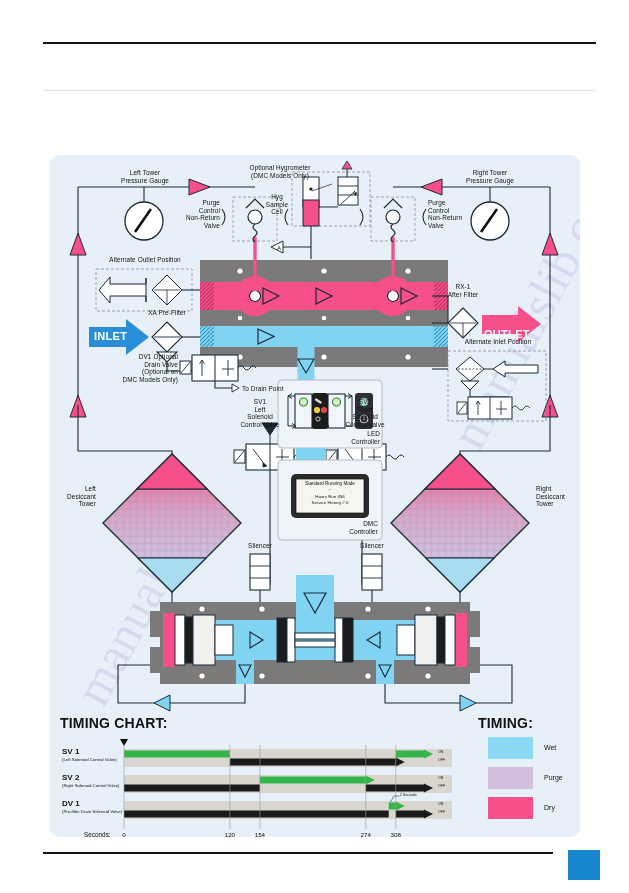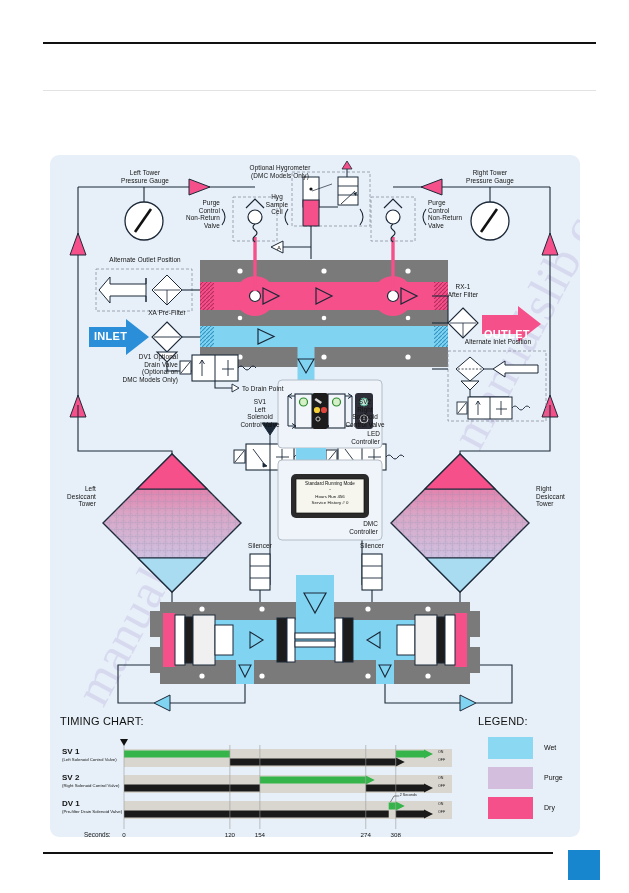--- a/index.html
+++ b/index.html
@@ -23,21 +23,21 @@
   .wm2{left:330px;top:120px;transform:rotate(-62deg);}
 
   svg.board{position:absolute;left:0;top:0;width:530px;height:682px;}
 
   
   .lb{position:absolute;font-size:6.4px;line-height:7.6px;text-align:center;color:#111;
       letter-spacing:.1px;}
   .lb.l{text-align:left;} .lb.r{text-align:right;}
   .bigword{position:absolute;font-weight:bold;font-size:11px;color:#fff;letter-spacing:.3px;}
 
-  .sect{position:absolute;font-weight:normal;font-size:11px;color:#111;letter-spacing:.2px;}
+  .sect{position:absolute;font-weight:bold;font-size:14px;color:#111;letter-spacing:.2px;}
 
   
   .tc-row-lab{position:absolute;font-weight:bold;font-size:8px;color:#111;}
   .tc-row-sub{position:absolute;font-size:4.3px;color:#111;white-space:nowrap;}
   .tc-onoff{position:absolute;font-size:3.6px;color:#111;}
   .tick-lab{position:absolute;font-size:6.2px;color:#111;}
   .seconds-lab{position:absolute;font-size:6.4px;color:#111;}
   .twosec{position:absolute;font-size:3.6px;color:#111;white-space:nowrap;}
 
   .leg-lab{position:absolute;font-size:7px;color:#111;}
@@ -459,21 +459,21 @@
             <path d="M364 72.5 L373 77 L364 81.5 Z" fill="#1a1a1a"></path>
           </g>
           <line x1="169.88235294117646" y1="8" x2="169.88235294117646" y2="92" stroke="#9a9a9a" stroke-width=".6"></line>
           <line x1="199.88235294117646" y1="8" x2="199.88235294117646" y2="92" stroke="#9a9a9a" stroke-width=".6"></line>
           <line x1="305.7647058823529" y1="8" x2="305.7647058823529" y2="92" stroke="#9a9a9a" stroke-width=".6"></line>
           <line x1="335.7647058823529" y1="8" x2="335.7647058823529" y2="92" stroke="#9a9a9a" stroke-width=".6"></line>
           <line x1="64" y1="8" x2="64" y2="92" stroke="#9a9a9a" stroke-width=".6"></line>
           <path d="M330.4705882352941 65 L334 59 L339.2941176470588 59" stroke="#111" fill="none" stroke-width=".5"></path>
         </svg><div class="twosec" style="left: 339.765px; top: 56px;">2 Seconds</div><div class="seconds-lab" style="left: 24px; top: 94px;">Seconds:</div><div class="tick-lab" style="left: 56px; top: 94px; width: 16px; text-align: center;">0</div><div class="tick-lab" style="left: 161.882px; top: 94px; width: 16px; text-align: center;">120</div><div class="tick-lab" style="left: 191.882px; top: 94px; width: 16px; text-align: center;">154</div><div class="tick-lab" style="left: 297.765px; top: 94px; width: 16px; text-align: center;">274</div><div class="tick-lab" style="left: 327.765px; top: 94px; width: 16px; text-align: center;">308</div></div>
 
-    <div class="sect" style="left:428px;top:560px;">LEGEND:</div>
+    <div class="sect" style="left:428px;top:560px;">TIMING:</div>
     <div id="legend-area" style="position:absolute;left:438px;top:582px;width:90px;height:90px;">
         <div style="position: absolute; left: 0px; top: 0px; width: 45px; height: 22px; background: rgb(138, 216, 242);"></div>
         <div class="leg-lab" style="left: 56px; top: 7px;">Wet</div>
         <div style="position: absolute; left: 0px; top: 30px; width: 45px; height: 22px; background: rgb(212, 190, 221);"></div>
         <div class="leg-lab" style="left: 56px; top: 37px;">Purge</div>
         <div style="position: absolute; left: 0px; top: 60px; width: 45px; height: 22px; background: rgb(245, 80, 138);"></div>
         <div class="leg-lab" style="left: 56px; top: 67px;">Dry</div>
       </div>
 
   </div>

